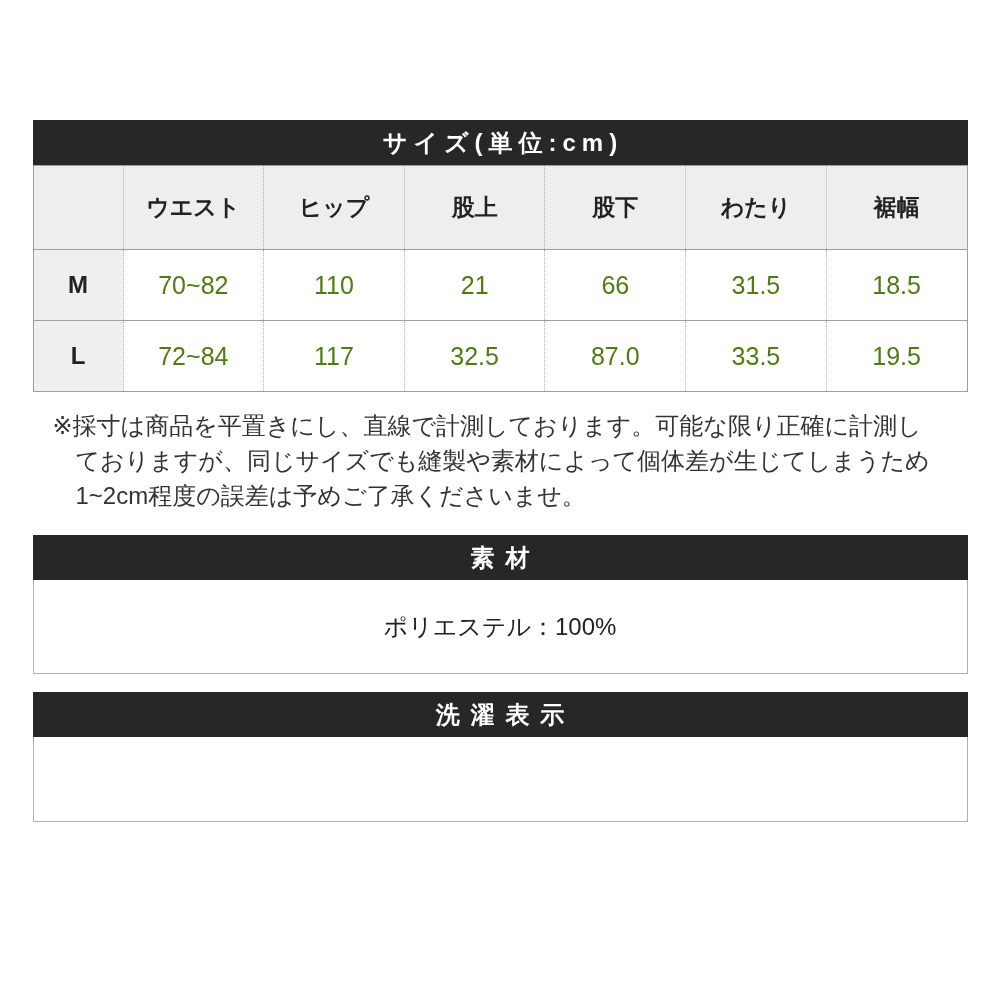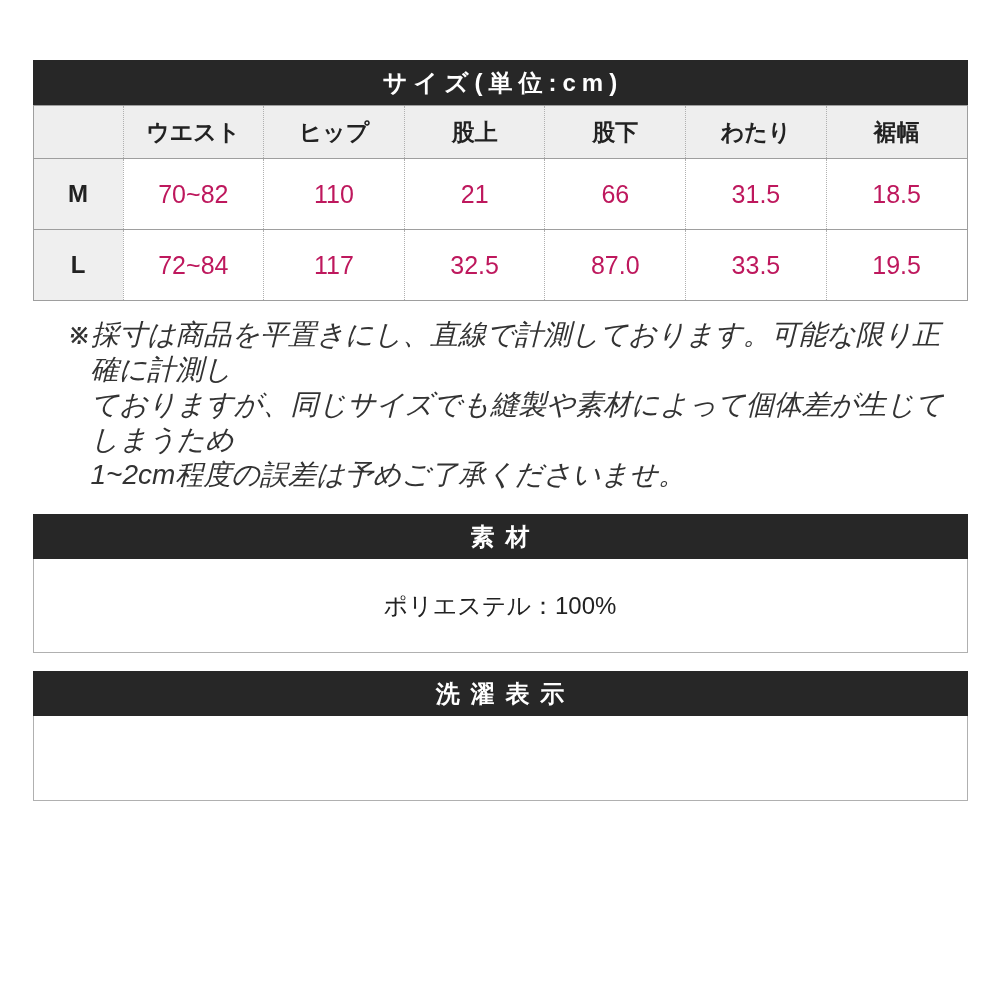--- a/index.html
+++ b/index.html
@@ -3,21 +3,21 @@
 <meta charset="utf-8">
 <style>
   * { margin:0; padding:0; box-sizing:border-box; }
   html,body { background:#ffffff; }
   body {
     width:1000px; height:1000px;
     font-family:"Liberation Sans","DejaVu Sans",sans-serif;
     color:#222222;
     overflow:hidden;
   }
-  .content { width:935px; margin:0 auto; padding-top:60px; }
+  .content { width:935px; margin:0 auto; padding-top:120px; }
 
   
   .bar {
     height:45px; background:#272727; color:#ffffff;
     display:flex; align-items:center; justify-content:center;
     font-weight:bold; font-size:24px;
   }
   .ls-med  { letter-spacing:0.25em; padding-left:0.25em; }
   .ls-wide { letter-spacing:0.45em; padding-left:0.45em; }
 
@@ -25,32 +25,31 @@
   table.size-table {
     width:100%; border-collapse:collapse; table-layout:fixed;
     border:1px solid #9e9e9e; border-top:none;
   }
   .size-table th, .size-table td {
     text-align:center; vertical-align:middle;
     border-top:1px solid #9e9e9e;
     border-left:1px dotted #b0b0b0;
   }
   .size-table tr > *:first-child { border-left:none; }
-  .size-table thead tr { height:53px;margin-top:17px; }
+  .size-table thead tr { height:84px;margin-top:17px; }
   .size-table tbody tr { height:71px; }
   .size-table thead th { background:#eeeeee; font-size:23px; font-weight:bold; color:#222; }
   .size-table tbody th { background:#efefef; font-size:24px; font-weight:bold; color:#222; }
-  .size-table tbody td { background:#ffffff; font-size:25px; font-weight:normal; color:#be185d; }
+  .size-table tbody td { background:#ffffff; font-size:25px; font-weight:normal; color:#4d7c0f; }
 
   
   .note {
-    margin-left:35px; padding-left:23px; text-indent:-23px;
-    font-size:28px; line-height:35px; color:#333333;
+    margin-left:20px; padding-left:23px; text-indent:-23px;
+    font-size:24px; line-height:35px; color:#333333;
     white-space:pre-line;
-    font-style:italic;
   }
   .note.first  { margin-top:16px; }
   .note.second { margin-top:27px; }
 
   
   .material-section { margin-top:22px; }
   .care-section     { margin-top:18px; }
   .sec-box {
     border:1px solid #b0b0b0; border-top:none; background:#ffffff;
     display:flex; align-items:center; justify-content:center;

